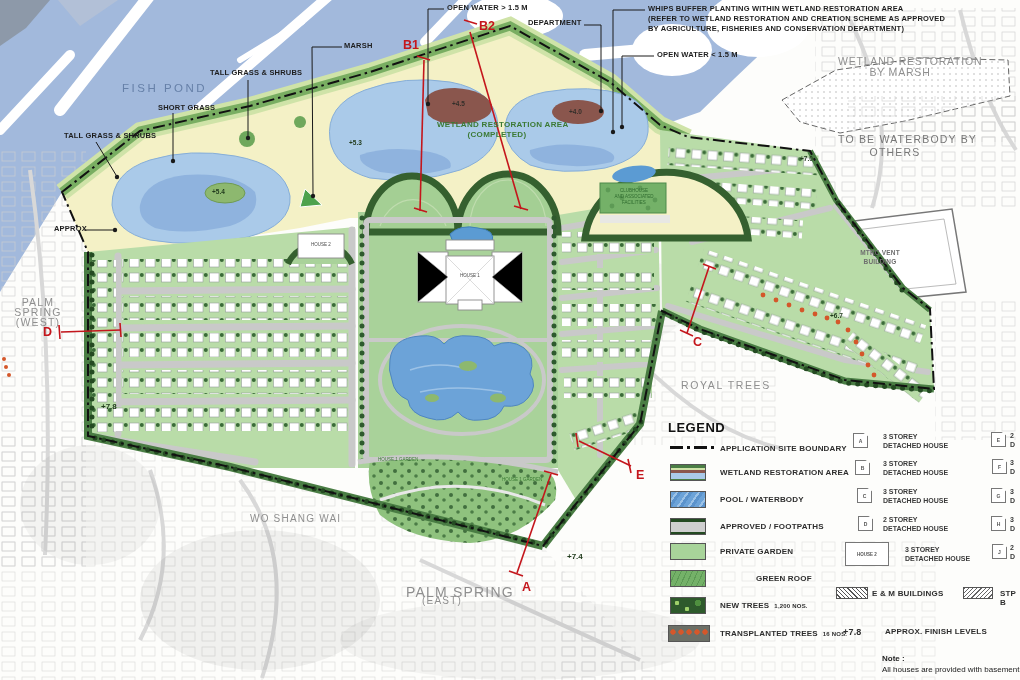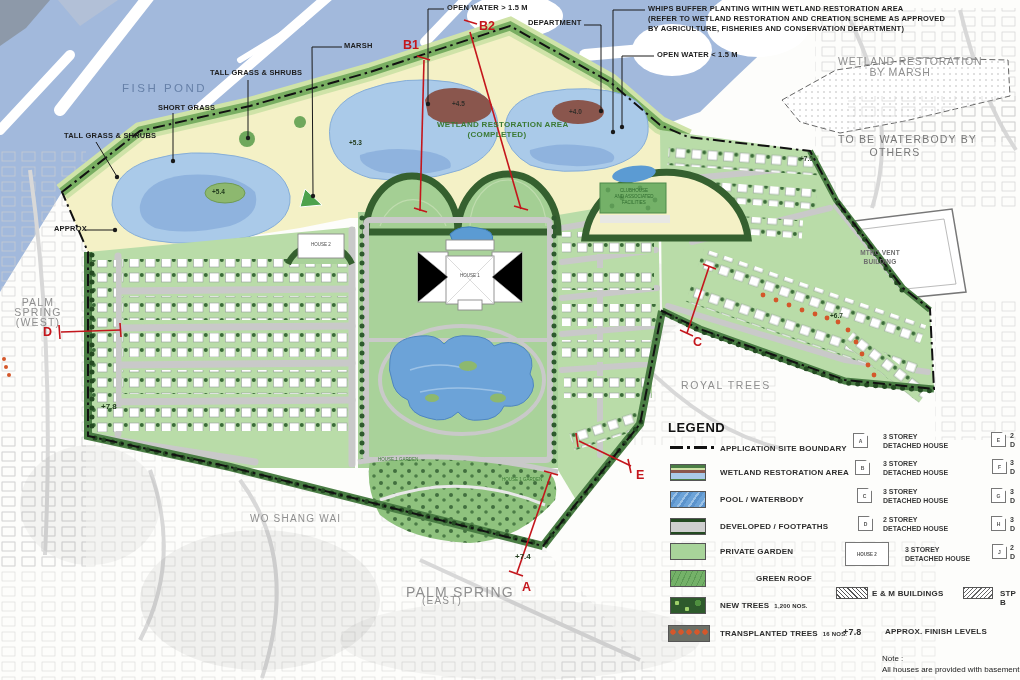--- a/index.html
+++ b/index.html
@@ -28,21 +28,21 @@
   .sw-transpl{background:#6b6f66;background-image:radial-gradient(circle at 4px 6px,#d4572a 0 2.4px,transparent 3px),radial-gradient(circle at 12px 6px,#d4572a 0 2.4px,transparent 3px),radial-gradient(circle at 20px 6px,#d4572a 0 2.4px,transparent 3px),radial-gradient(circle at 28px 6px,#d4572a 0 2.4px,transparent 3px),radial-gradient(circle at 36px 6px,#d4572a 0 2.4px,transparent 3px);width:42px}
   .sw-hatch{background:repeating-linear-gradient(45deg,#ffffff 0 2px,#555 2px 3px);height:12px;width:32px}
   .sw-hatch2{background:repeating-linear-gradient(-45deg,#ffffff 0 2px,#666 2px 3px);height:12px;width:30px}
   .bnd-line{position:absolute;height:3px;width:46px;background:repeating-linear-gradient(90deg,#111 0 13px,transparent 13px 17px,#111 17px 20px,transparent 20px 24px)}
   .ht-sym{position:absolute;width:15px;height:15px;background:#fff;border:1.2px solid #777;box-sizing:border-box;
           display:flex;align-items:center;justify-content:center;font-size:5px;font-weight:700;color:#555;
           clip-path:polygon(0 0,70% 0,100% 22%,100% 100%,0 100%)}
   .ht-house2{position:absolute;width:44px;height:24px;background:#fff;border:1.2px solid #777;box-sizing:border-box;
           display:flex;align-items:center;justify-content:center;font-size:4.5px;font-weight:700;color:#555;clip-path:none}
   .ht-line{position:absolute;font-size:7px;font-weight:700;color:#3a3a3a;line-height:8.5px}
-  .note-h{position:absolute;font-size:8px;font-weight:400;color:#222}
+  .note-h{position:absolute;font-size:8px;font-weight:700;color:#222}
   .note-b{position:absolute;font-size:8px;font-weight:400;color:#222;width:150px;overflow:hidden;white-space:nowrap}
 </style>
 </head>
 <body>
 
 <div id="stage">
 
 <svg width="1020" height="680" viewBox="0 0 1020 680">
   <defs>
     <pattern id="pH" width="16" height="15" patternUnits="userSpaceOnUse">
@@ -387,40 +387,40 @@
 <div class="lbl tiny ctr" style="left:605px;top:194px;width:58px;color:#2f6b2f">AND ASSOCIATED</div>
 <div class="lbl tiny ctr" style="left:605px;top:200px;width:58px;color:#2f6b2f">FACILITIES</div>
 
 <div class="lbl spot" style="left:212px;top:188px">+5.4</div>
 <div class="lbl spot" style="left:349px;top:139px">+5.3</div>
 <div class="lbl spot" style="left:452px;top:100px;color:#332f2a">+4.5</div>
 <div class="lbl spot" style="left:569px;top:108px;color:#332f2a">+4.0</div>
 <div class="lbl spot" style="left:800px;top:155px">+7.0</div>
 <div class="lbl spot" style="left:830px;top:312px">+6.7</div>
 <div class="lbl spot" style="left:101px;top:402px;font-size:8px">+7.8</div>
-<div class="lbl spot" style="left:515px;top:552px;font-size:8px">+7.4</div>
+<div class="lbl spot" style="left:567px;top:552px;font-size:8px">+7.4</div>
 
 <div class="lbl red" style="left:522px;top:580px">A</div>
 <div class="lbl red" style="left:693px;top:335px">C</div>
 <div class="lbl red" style="left:43px;top:325px">D</div>
 <div class="lbl red" style="left:636px;top:468px">E</div>
 
 <div class="lg-title" style="left:668px;top:420px;position:absolute">LEGEND</div>
 
 <div class="bnd-line" style="left:670px;top:446px"></div>
 <div class="lg-label" style="left:720px;top:444px">APPLICATION SITE BOUNDARY</div>
 
 <div class="sw sw-wetland" style="left:670px;top:464px"></div>
 <div class="lg-label" style="left:720px;top:468px">WETLAND RESTORATION AREA</div>
 
 <div class="sw sw-pool" style="left:670px;top:491px"></div>
 <div class="lg-label" style="left:720px;top:495px">POOL / WATERBODY</div>
 
 <div class="sw sw-road" style="left:670px;top:518px"></div>
-<div class="lg-label" style="left:720px;top:522px">DEVELOPED / FOOTPATHS</div>
+<div class="lg-label" style="left:720px;top:522px">APPROVED / FOOTPATHS</div>
 
 <div class="sw sw-garden" style="left:670px;top:543px"></div>
 <div class="lg-label" style="left:720px;top:547px">PRIVATE GARDEN</div>
 
 <div class="sw sw-roof" style="left:670px;top:570px"></div>
 <div class="lg-label" style="left:756px;top:574px">GREEN ROOF</div>
 
 <div class="sw sw-newtrees" style="left:670px;top:597px"></div>
 <div class="lg-label" style="left:720px;top:601px"><span>NEW TREES</span><span class="lg-qty">1,200 NOS.</span></div>
 

